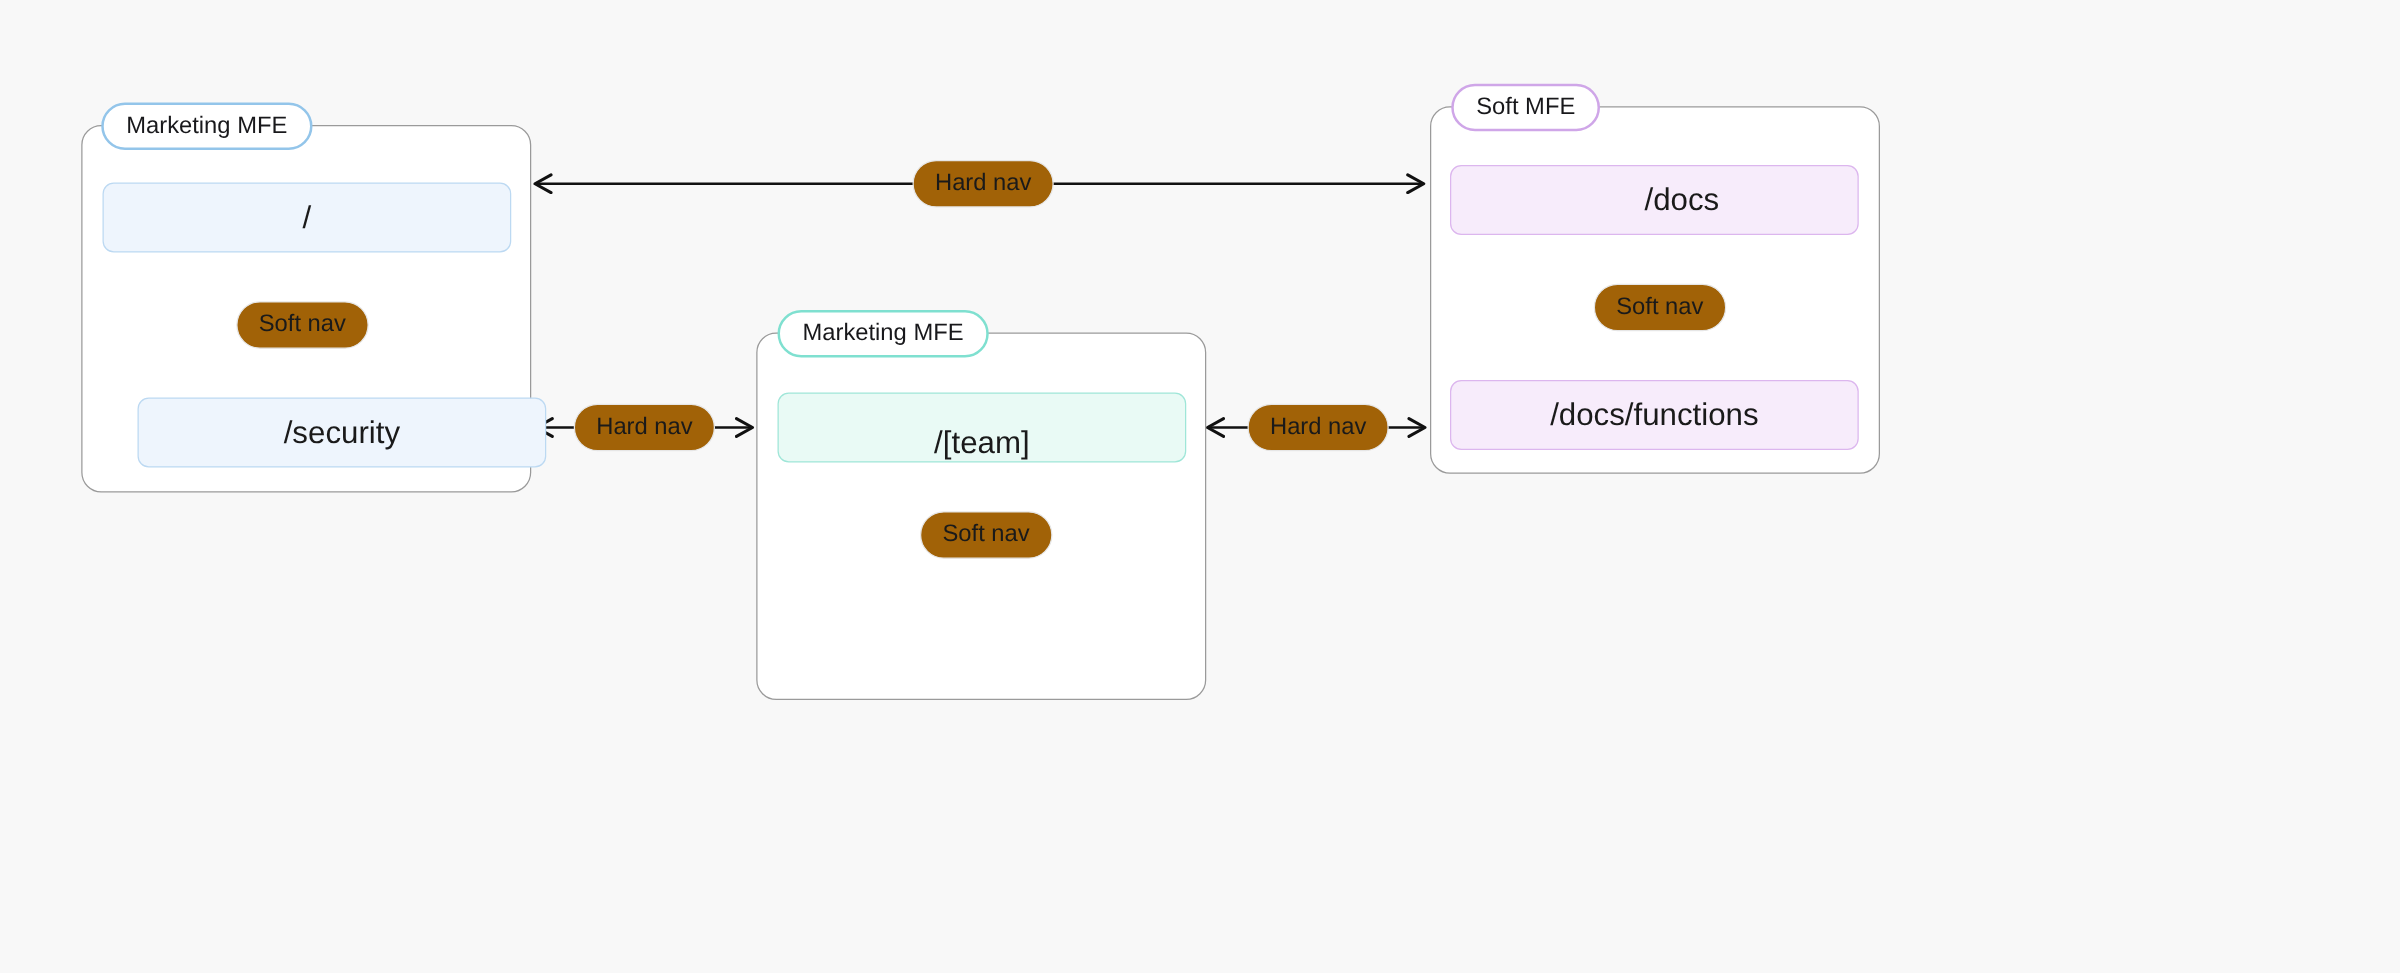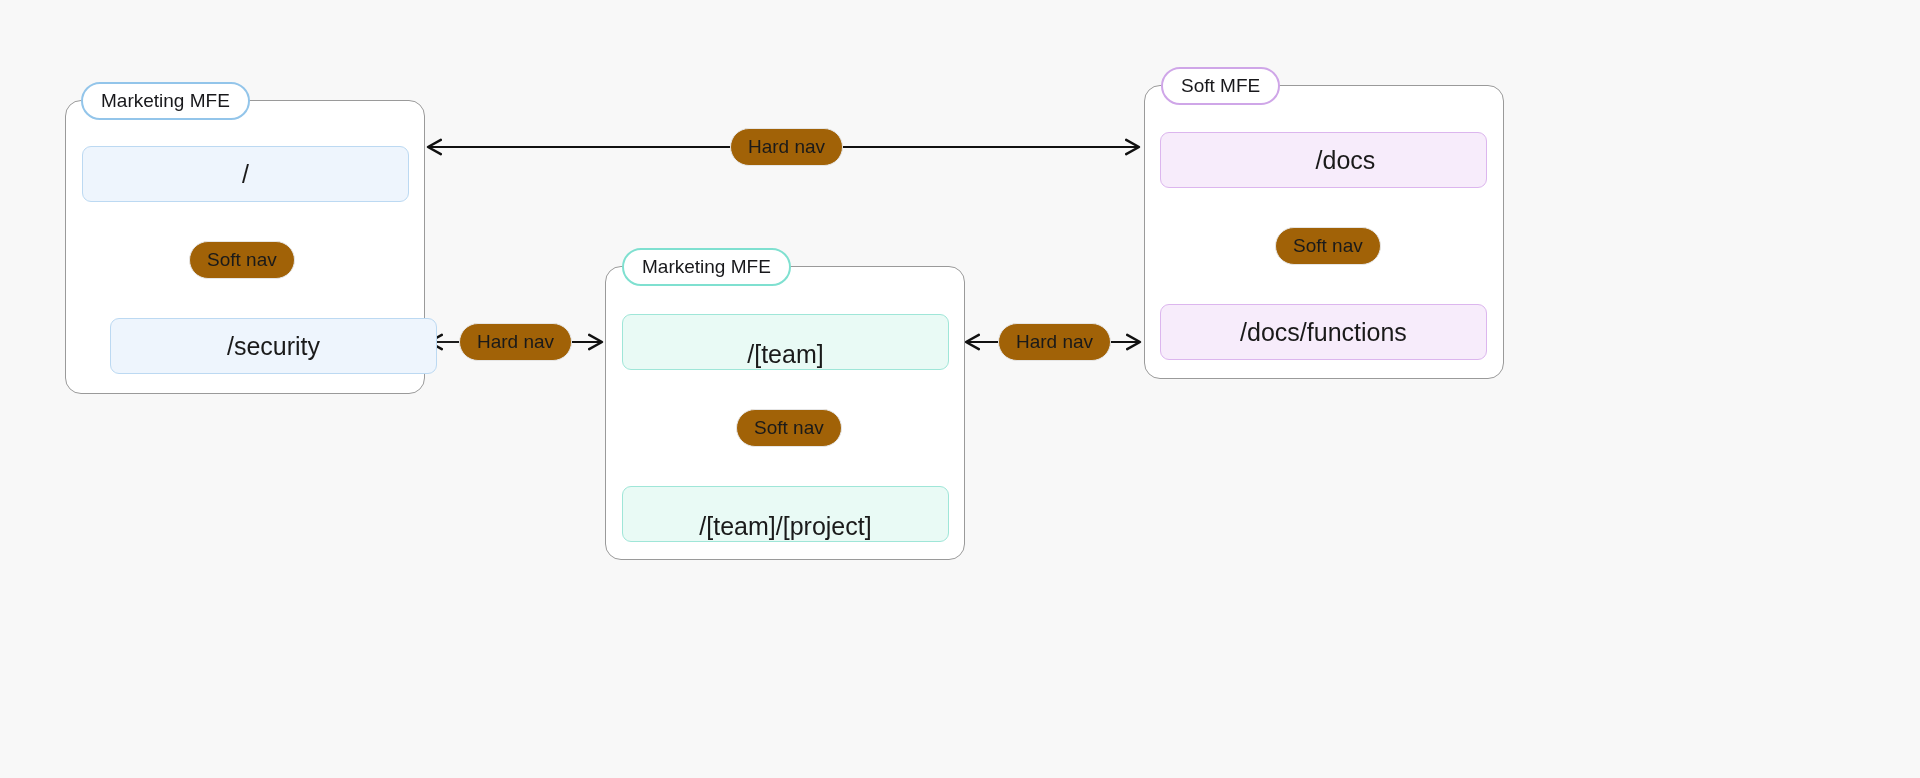--- a/index.html
+++ b/index.html
@@ -151,23 +151,20 @@
   </div>
 
   <div class="node teal" style="left:622px; top:314px; width:327px; height:56px;">
     <span>/[team]</span>
   </div>
 
   <div class="edge-label" style="left:736px; top:409px;">
     <span>Soft nav</span>
   </div>
 
-  <div class="node teal" style="left:622px; top:486px; width:327px; height:56px;">
-    <span>/[team]/[project]</span>
-  </div>
 
   <div class="group" style="left:1144px; top:85px; width:360px; height:294px;"></div>
 
   <div class="group-label purple" style="left:1161px; top:67px;">
     <span>Soft MFE</span>
   </div>
 
   <div class="node purple" style="left:1160px; top:132px; width:327px; height:56px;padding-left:44px;">
     <span>/docs</span>
   </div>

